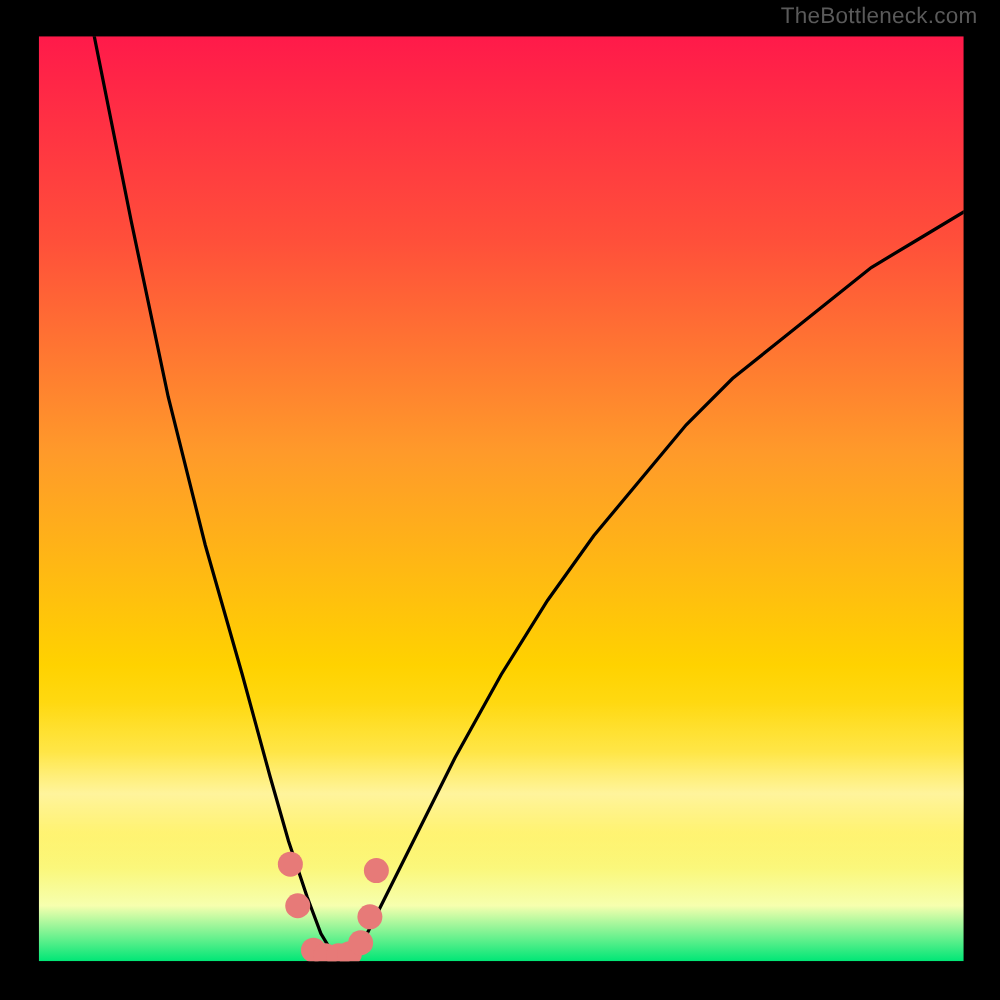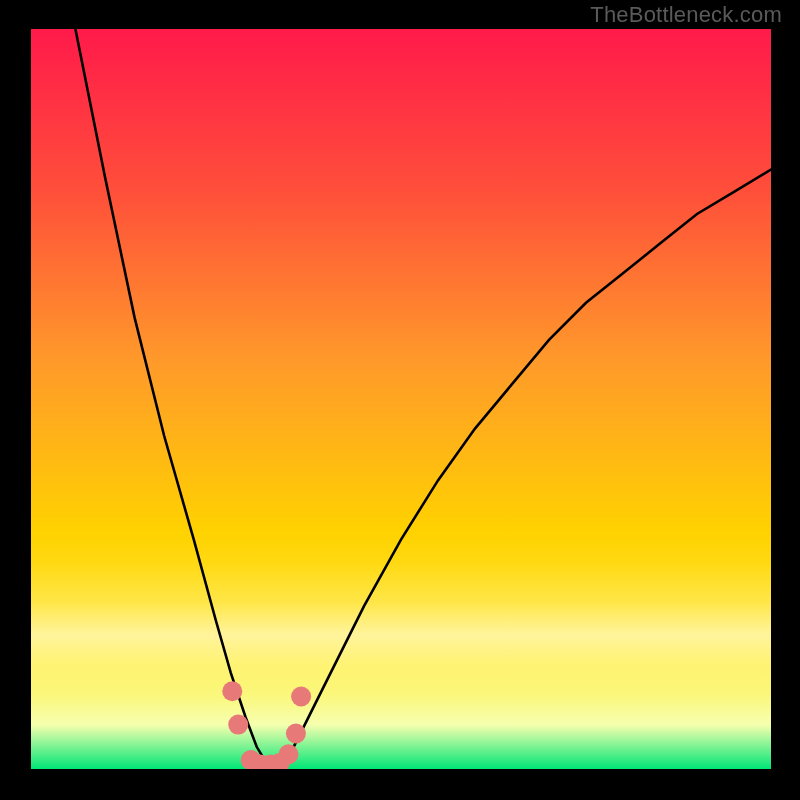--- a/index.html
+++ b/index.html
@@ -14,21 +14,21 @@
     width: 800px;
     height: 800px;
     background: #000000;
     position: relative;
   }
   .watermark {
     position: absolute;
     top: 2px;
     right: 18px;
     color: #5a5a5a;
-    font-size: 22px;
+    font-size: 18px;
     font-weight: 400;
     letter-spacing: 0.2px;
     z-index: 20;
   }
   .plot {
     position: absolute;
     left: 31px;
     top: 29px;
     width: 740px;
     height: 740px;

